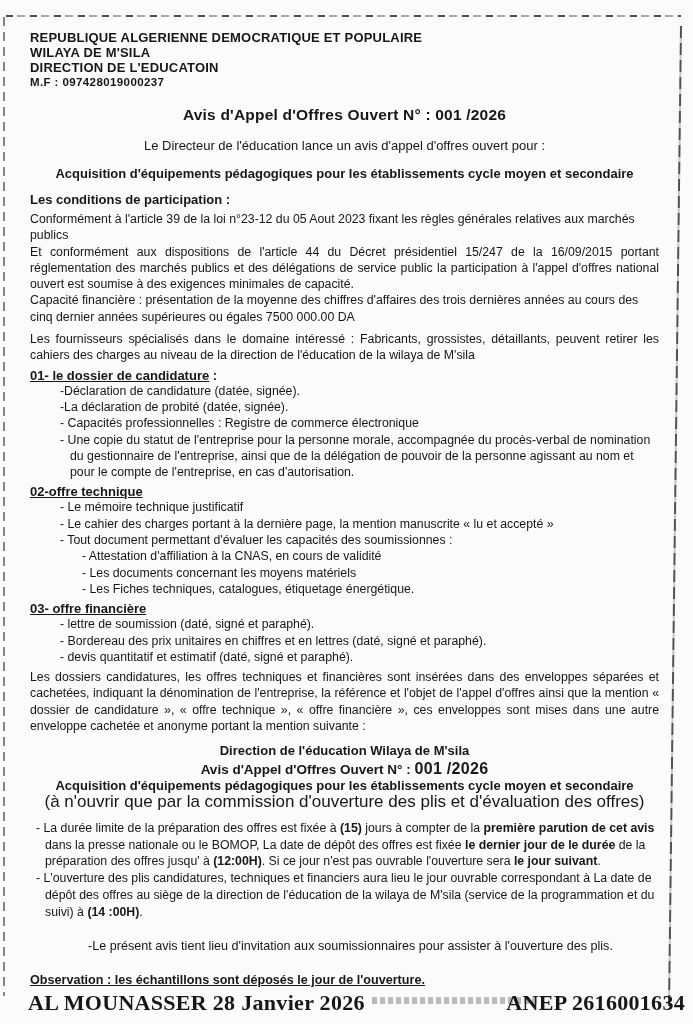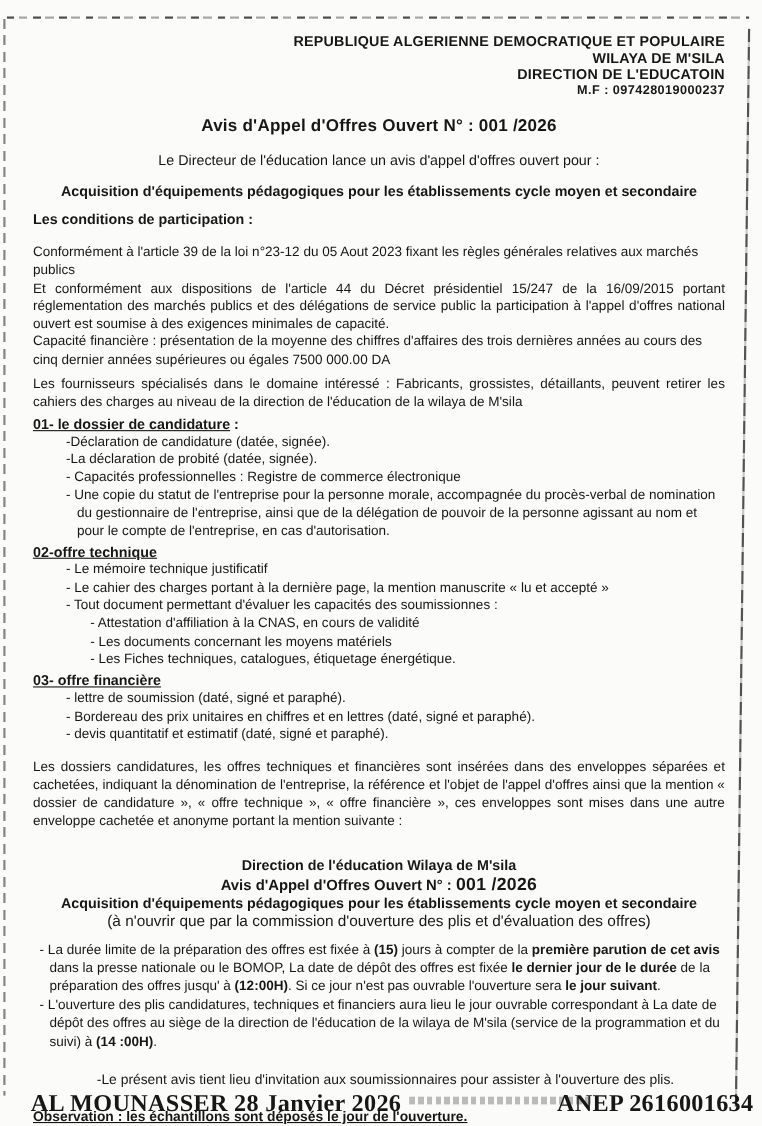--- a/index.html
+++ b/index.html
@@ -17,40 +17,40 @@
     background:repeating-linear-gradient(90deg, rgba(45,45,45,.85) 0 7px, transparent 7px 11px, rgba(95,95,95,.55) 11px 19px, transparent 19px 24px); }
   .art-left { position:absolute; top:17px; bottom:28px; left:3px; width:2px;
     background:repeating-linear-gradient(180deg, rgba(70,70,70,.65) 0 9px, transparent 9px 15px); }
   .art-right { position:absolute; top:26px; bottom:18px; right:11px; width:2px; transform:rotate(.7deg); transform-origin:top;
     background:repeating-linear-gradient(180deg, rgba(40,40,40,.8) 0 12px, rgba(40,40,40,.25) 12px 17px); }
   .art-smudge { position:absolute; bottom:20px; left:372px; width:168px; height:7px; opacity:.45; filter:blur(.4px);
     background:repeating-linear-gradient(90deg, rgba(70,70,70,.8) 0 5px, transparent 5px 8px); }
 
   .content { padding:30px 34px 0 30px; }
 
-  .doc-header { text-align:right; font-weight:bold; font-size:13px; line-height:15px; letter-spacing:.2px; }
+  .doc-header { text-align:left; font-weight:bold; font-size:13px; line-height:15px; letter-spacing:.2px; }
   .mf { font-size:11.5px; letter-spacing:.4px; }
 
   .title { text-align:center; font-weight:bold; font-size:15.5px; margin-top:16px; letter-spacing:.2px; }
   .intro { text-align:center; font-size:13px; margin-top:14px; }
   .subject { text-align:center; font-weight:bold; font-size:13px; margin-top:13px; }
 
   .sect-head { font-weight:bold; font-size:13px; margin-top:11px; }
   .u { text-decoration:underline; }
 
   .body-p { font-size:12.3px; line-height:16.3px; margin:0; }
-  .mt2 { margin-top:14px; } .mt4 { margin-top:4px; } .mt6 { margin-top:6px; }
+  .mt2 { margin-top:4px; } .mt4 { margin-top:4px; } .mt6 { margin-top:6px; }
   .just { text-align:justify; }
 
   .l1 { font-size:12.3px; line-height:16.3px; padding-left:40px; text-indent:-10px; }
   .l2 { font-size:12.3px; line-height:16.3px; padding-left:66px; text-indent:-14px; }
 
-  .mention { text-align:center; margin-top:25px; }
+  .mention { text-align:center; margin-top:9px; }
   .mention .m-bold { font-weight:bold; font-size:13px; line-height:16.5px; }
-  .mention .m-reg { font-size:14px; line-height:16.5px; }
+  .mention .m-reg { font-size:17px; line-height:16.5px; }
   .seg-big { font-size:16px; letter-spacing:.3px; }
   .m2 { font-weight:bold; font-size:13.5px; line-height:17px; }
 
   .closing { margin-top:9px; }
   .cb { font-size:12.3px; line-height:16.8px; padding-left:15px; text-indent:-9px; }
   .bold-seg { font-weight:bold; }
   .invitation { font-size:12.6px; padding-left:58px; margin-top:18px; }
   .observation { font-size:12.6px; font-weight:bold; text-decoration:underline; margin-top:20px; }
 
   .footer { position:absolute; left:28px; right:8px; bottom:8px;

